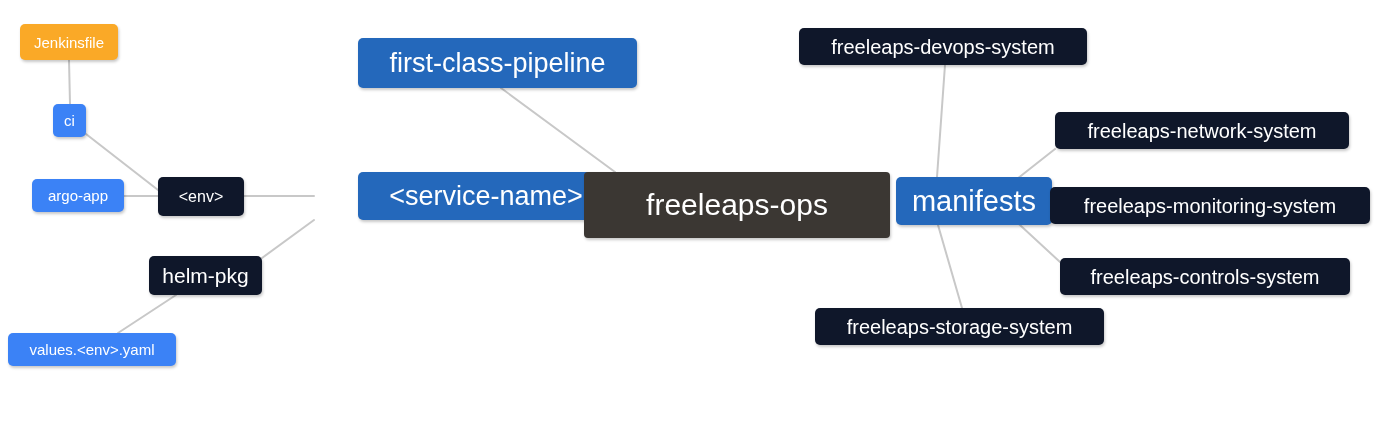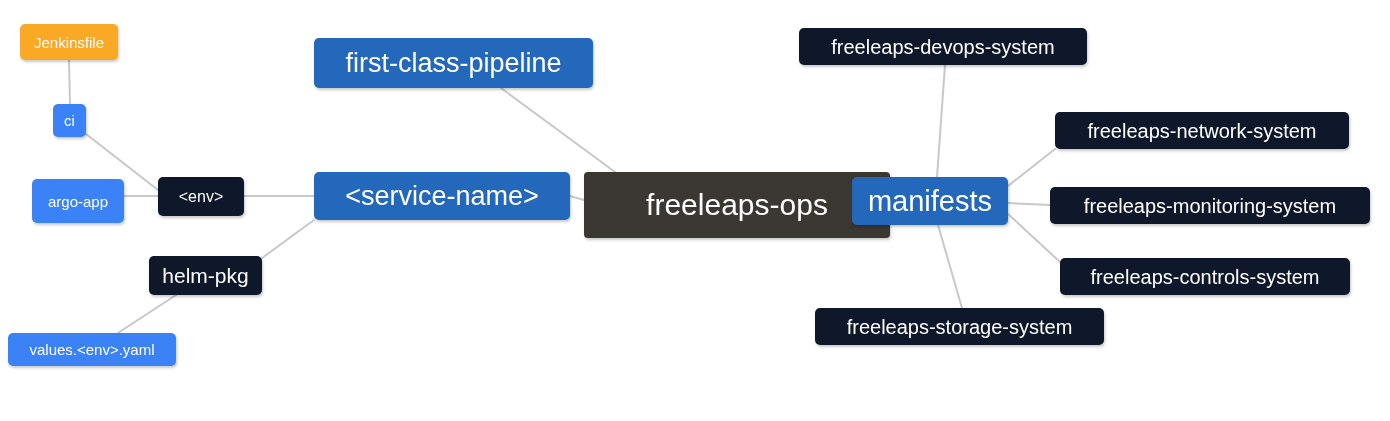--- a/index.html
+++ b/index.html
@@ -36,21 +36,21 @@
     white-space: nowrap;
     box-shadow: 1px 2px 3px rgba(0,0,0,0.22);
     letter-spacing: 0px;
     line-height: 1;
     padding: 0 10px;
   }
   .node.root {
     background: #3b3733;
     border-radius: 4px;
   }
-  .node.blue   { background: #2468bb; }
+  .node.blue   { background: #2468bb; margin-left: 44px; }
   .node.green  { background: #0f172a; }
   .node.orange { background: #faa927; }
   .node.red    { background: #3b82f6; }
 </style>
 </head>
 <body>
 
 <div id="canvas">
   <svg id="edges" viewBox="0 0 1390 421" width="1390" height="421">
       <line x1="69" y1="60" x2="70" y2="104" stroke="#c8c8c8" stroke-width="2" stroke-linecap="round"></line>
@@ -64,21 +64,21 @@
       <line x1="843" y1="203" x2="852" y2="201" stroke="#c8c8c8" stroke-width="2" stroke-linecap="round"></line>
       <line x1="937" y1="177" x2="945" y2="65" stroke="#c8c8c8" stroke-width="2" stroke-linecap="round"></line>
       <line x1="1008" y1="186" x2="1055" y2="149" stroke="#c8c8c8" stroke-width="2" stroke-linecap="round"></line>
       <line x1="1008" y1="203" x2="1050" y2="205" stroke="#c8c8c8" stroke-width="2" stroke-linecap="round"></line>
       <line x1="1008" y1="214" x2="1060" y2="262" stroke="#c8c8c8" stroke-width="2" stroke-linecap="round"></line>
       <line x1="938" y1="225" x2="962" y2="308" stroke="#c8c8c8" stroke-width="2" stroke-linecap="round"></line>
     </svg>
   <div id="nodes">
       <div class="node orange" style="left: 20px; top: 24px; width: 98px; height: 36px; font-size: 15px;">Jenkinsfile</div>
       <div class="node red" style="left: 53px; top: 104px; width: 33px; height: 33px; font-size: 15px;">ci</div>
-      <div class="node red" style="left: 32px; top: 179px; width: 92px; height: 44px; font-size: 15px;">argo-app</div>
+      <div class="node red" style="left: 32px; top: 179px; width: 92px; height: 33px; font-size: 15px;">argo-app</div>
       <div class="node green" style="left: 158px; top: 177px; width: 86px; height: 39px; font-size: 16px;">&lt;env&gt;</div>
       <div class="node green" style="left: 149px; top: 256px; width: 113px; height: 39px; font-size: 21px;">helm-pkg</div>
       <div class="node red" style="left: 8px; top: 333px; width: 168px; height: 33px; font-size: 15px;">values.&lt;env&gt;.yaml</div>
       <div class="node blue" style="left: 314px; top: 38px; width: 279px; height: 50px; font-size: 27px;">first-class-pipeline</div>
       <div class="node blue" style="left: 314px; top: 172px; width: 256px; height: 48px; font-size: 27px;">&lt;service-name&gt;</div>
       <div class="node root" style="left: 584px; top: 172px; width: 306px; height: 66px; font-size: 30px;">freeleaps-ops</div>
       <div class="node blue" style="left: 852px; top: 177px; width: 156px; height: 48px; font-size: 29px;">manifests</div>
       <div class="node green" style="left: 799px; top: 28px; width: 288px; height: 37px; font-size: 20px;">freeleaps-devops-system</div>
       <div class="node green" style="left: 1055px; top: 112px; width: 294px; height: 37px; font-size: 20px;">freeleaps-network-system</div>
       <div class="node green" style="left: 1050px; top: 187px; width: 320px; height: 37px; font-size: 20px; text-align: right;">freeleaps-monitoring-system</div>

